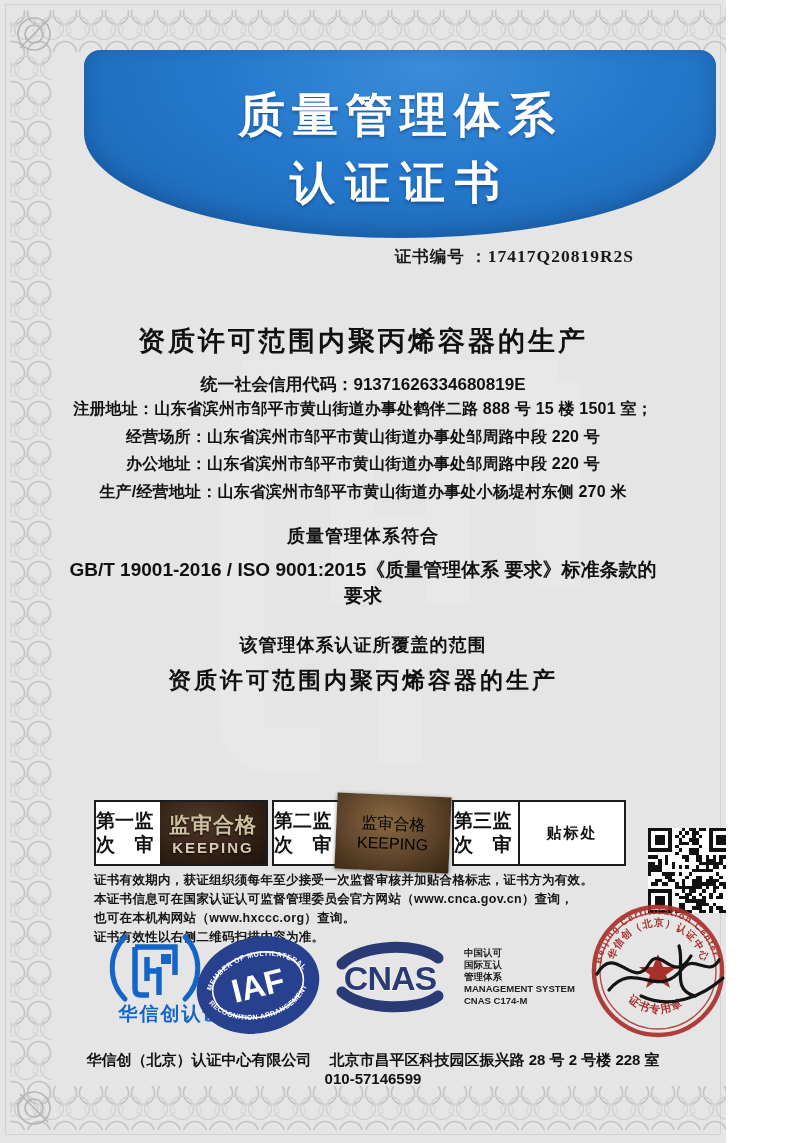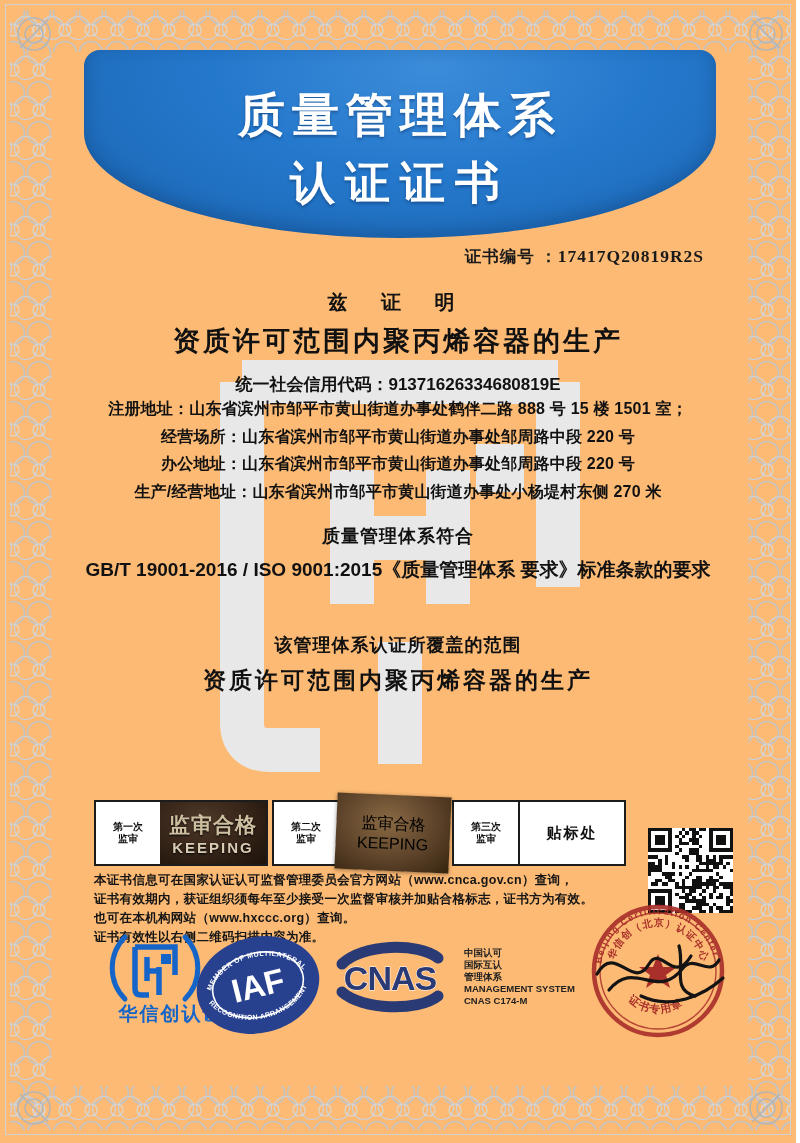--- a/index.html
+++ b/index.html
@@ -1,17 +1,17 @@
 <!DOCTYPE html>
 <html><head>
 <meta charset="utf-8">
 <style>
   html,body{margin:0;padding:0;}
   body{width:800px;height:1143px;background:#ffffff;font-family:"Liberation Sans",sans-serif;}
-  .page{position:relative;width:796px;height:1143px;background:#fdba74;overflow:hidden;}
+  .page{position:relative;width:726px;height:1143px;background:#e5e5e5;overflow:hidden;}
   .abs{position:absolute;}
   .ctr{left:60px;right:60px;text-align:center;color:#111;}
   
   .thinline{position:absolute;border:1.5px solid #d2d2d2;left:5px;top:4px;right:5px;bottom:8px;pointer-events:none;}
   
   .banner{position:absolute;left:84px;top:50px;width:632px;height:188px;
     background:radial-gradient(ellipse at 55% 10%, #3b8cd9 0%, #2478cc 45%, #1b64b0 100%);
     border-radius:16px 16px 50% 50% / 16px 16px 105px 105px;
     box-shadow:inset 0 -6px 18px rgba(0,30,70,.25);}
   .title1{margin-top:34px;text-align:center;color:#fff;font-family:"Liberation Serif",serif;
@@ -25,22 +25,22 @@
   .declare{top:289px;font-size:20px;font-weight:bold;letter-spacing:14px;}
   .company{top:323px;font-size:27px;font-weight:bold;letter-spacing:3px;}
   .credit{top:373px;font-size:17px;font-weight:bold;}
   .addr{font-size:16px;font-weight:bold;letter-spacing:0.2px;}
   .conform{top:524px;font-size:18px;font-weight:bold;letter-spacing:1px;}
   .standard{top:557px;font-size:19px;font-weight:bold;}
   .scopecap{top:633px;font-size:18px;font-weight:bold;letter-spacing:1px;}
   .scope{top:665px;font-size:23px;font-weight:600;letter-spacing:3px;font-family:"Liberation Serif",serif;}
   
   .auditbox{position:absolute;top:800px;height:62px;border:2px solid #1c1c1c;background:#fff;display:flex;}
-  .auditlabel{width:64px;display:flex;flex-direction:column;align-items:center;justify-content:center;
-    font-size:10px;font-weight:bold;line-height:1.25;color:#111;}
+  .auditlabel{width:64px;display:flex;flex-direction:row;align-items:center;justify-content:center;
+    font-size:19px;font-weight:bold;line-height:1.25;color:#111;}
   .sticker{flex:1;display:flex;flex-direction:column;align-items:center;justify-content:center;
     background:radial-gradient(ellipse at 40% 30%, #50392a 0%, #2c1d12 70%, #1d130b 100%);}
   .sticker .stxt{font-size:21px;font-weight:bold;letter-spacing:1px;color:#cdbfa0;text-shadow:0 1px 2px #000;}
   .sticker .ssub{font-size:15px;font-weight:bold;letter-spacing:2px;color:#d8ccb4;text-shadow:0 1px 2px #000;}
   .sticker2{position:absolute;left:62px;top:-7px;width:114px;height:76px;transform:rotate(2.5deg);
     display:flex;flex-direction:column;align-items:center;justify-content:center;
     background:radial-gradient(ellipse at 45% 35%, #8a6a43 0%, #5d432a 55%, #36240f 100%);
     box-shadow:0 1px 4px rgba(0,0,0,.4);}
   .blankcell{flex:1;display:flex;align-items:center;justify-content:center;border-left:2px solid #1c1c1c;
     font-size:15px;font-weight:bold;color:#111;letter-spacing:2px;}
@@ -121,21 +121,20 @@
 
   <div class="banner">
     <div class="title1">质量管理体系</div>
     <div class="title2">认证证书</div>
   </div>
 
   <div class="certno">
     <span>证书编号 ：</span><span class="val">17417Q20819R2S</span>
   </div>
 
-  <div class="abs ctr declare">兹 证 明</div>
   <div class="abs ctr company">资质许可范围内聚丙烯容器的生产</div>
   <div class="abs ctr credit">统一社会信用代码：91371626334680819E</div>
   <div class="abs ctr addr" style="top:399px;">注册地址：山东省滨州市邹平市黄山街道办事处鹤伴二路 888 号 15 楼 1501 室；</div>
   <div class="abs ctr addr" style="top:427px;">经营场所：山东省滨州市邹平市黄山街道办事处邹周路中段 220 号</div>
   <div class="abs ctr addr" style="top:454px;">办公地址：山东省滨州市邹平市黄山街道办事处邹周路中段 220 号</div>
   <div class="abs ctr addr" style="top:482px;">生产/经营地址：山东省滨州市邹平市黄山街道办事处小杨堤村东侧 270 米</div>
   <div class="abs ctr conform">质量管理体系符合</div>
   <div class="abs ctr standard">GB/T 19001-2016 / ISO 9001:2015《质量管理体系 要求》标准条款的要求</div>
   <div class="abs ctr scopecap">该管理体系认证所覆盖的范围</div>
   <div class="abs ctr scope">资质许可范围内聚丙烯容器的生产</div>
@@ -386,22 +385,22 @@
       <rect x="2" y="2" width="3" height="3" fill="#111"></rect>
       <rect x="18" y="0" width="7" height="7" fill="#111"></rect>
       <rect x="19" y="1" width="5" height="5" fill="#fff"></rect>
       <rect x="20" y="2" width="3" height="3" fill="#111"></rect>
       <rect x="0" y="18" width="7" height="7" fill="#111"></rect>
       <rect x="1" y="19" width="5" height="5" fill="#fff"></rect>
       <rect x="2" y="20" width="3" height="3" fill="#111"></rect>
     </svg>
 
   <div class="notes">
+    <div>证书有效期内，获证组织须每年至少接受一次监督审核并加贴合格标志，证书方为有效。</div>
     <div>本证书信息可在国家认证认可监督管理委员会官方网站（www.cnca.gov.cn）查询，</div>
-    <div>证书有效期内，获证组织须每年至少接受一次监督审核并加贴合格标志，证书方为有效。</div>
     <div>也可在本机构网站（www.hxccc.org）查询。</div>
     <div>证书有效性以右侧二维码扫描内容为准。</div>
   </div>
 
   <svg class="abs" style="left:95px;top:933px;" width="120" height="70" viewBox="0 0 120 70">
     <g stroke="#1565c8" fill="none" stroke-width="6" stroke-linecap="round">
       <path d="M30,4 A44,44 0 0 0 30,66" stroke-width="5"></path>
       <path d="M90,4 A44,44 0 0 1 90,66" stroke-width="5"></path>
     </g>
     <g stroke="#1565c8" fill="none" stroke-width="5.5">
@@ -464,15 +463,20 @@
     </text>
     <g stroke="#141414" stroke-width="3.2" fill="none" stroke-linecap="round">
       <path d="M14,76 C32,44 50,94 66,66 C78,46 90,88 108,58"></path>
       <path d="M26,92 C52,60 74,104 100,70 C112,56 126,80 136,62"></path>
       <path d="M96,48 C102,68 88,92 112,98"></path>
       <path d="M58,98 C88,112 120,98 140,80"></path>
     </g>
   </svg>
 
 
+  <div class="orgline">
+    <span>华信创（北京）认证中心有限公司</span>
+    <span>北京市昌平区科技园区振兴路 28 号 2 号楼 228 室</span>
+    <span>010-57146599</span>
+  </div>
 
 
 </div>
 
 </body></html>

